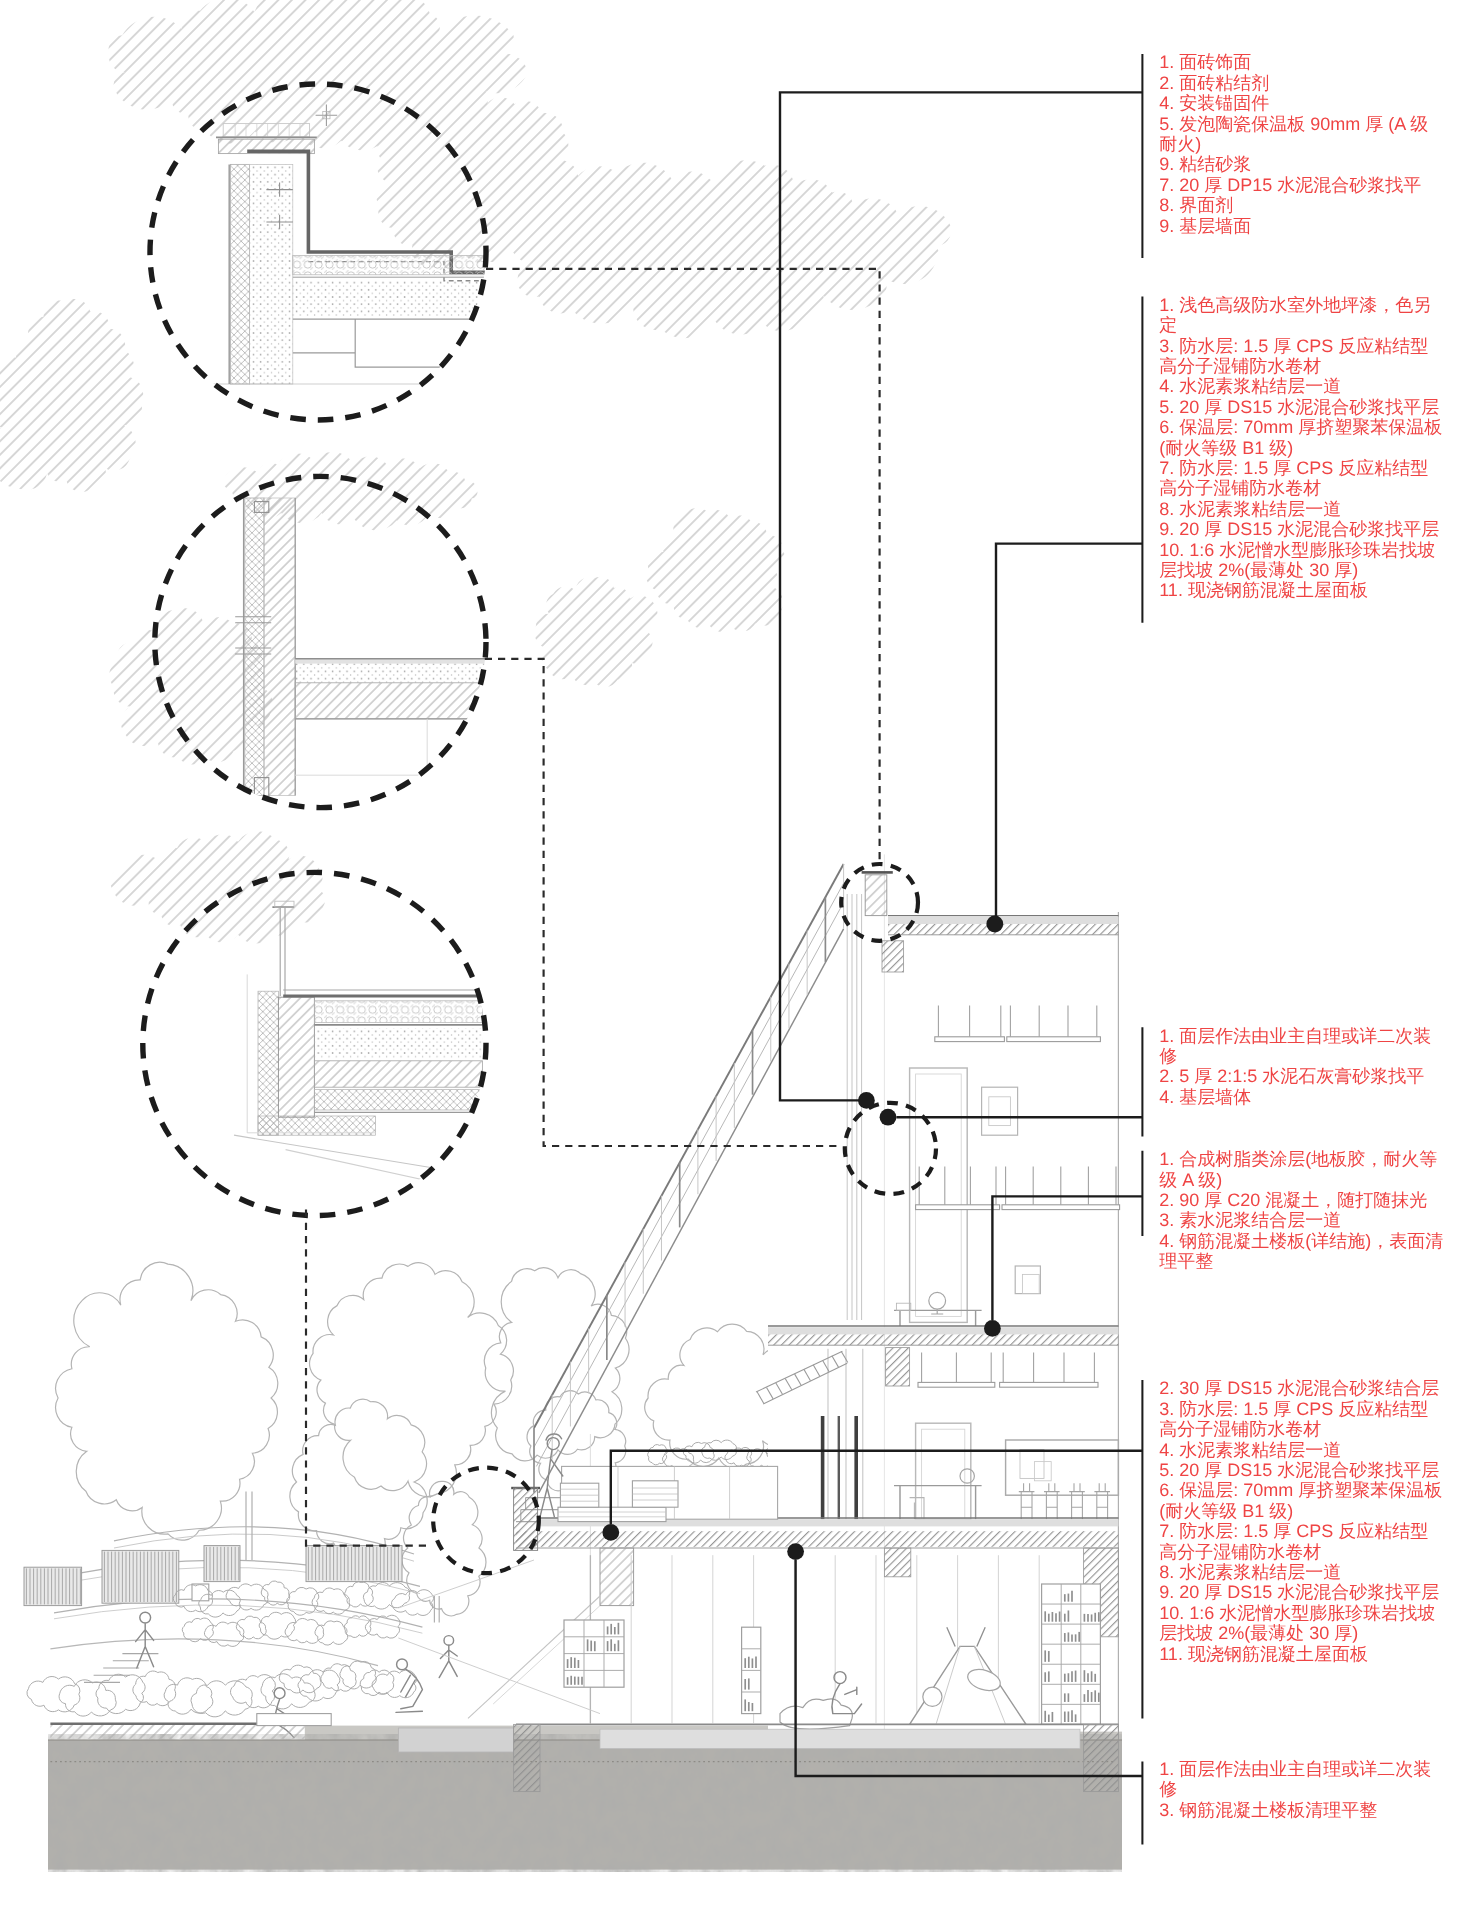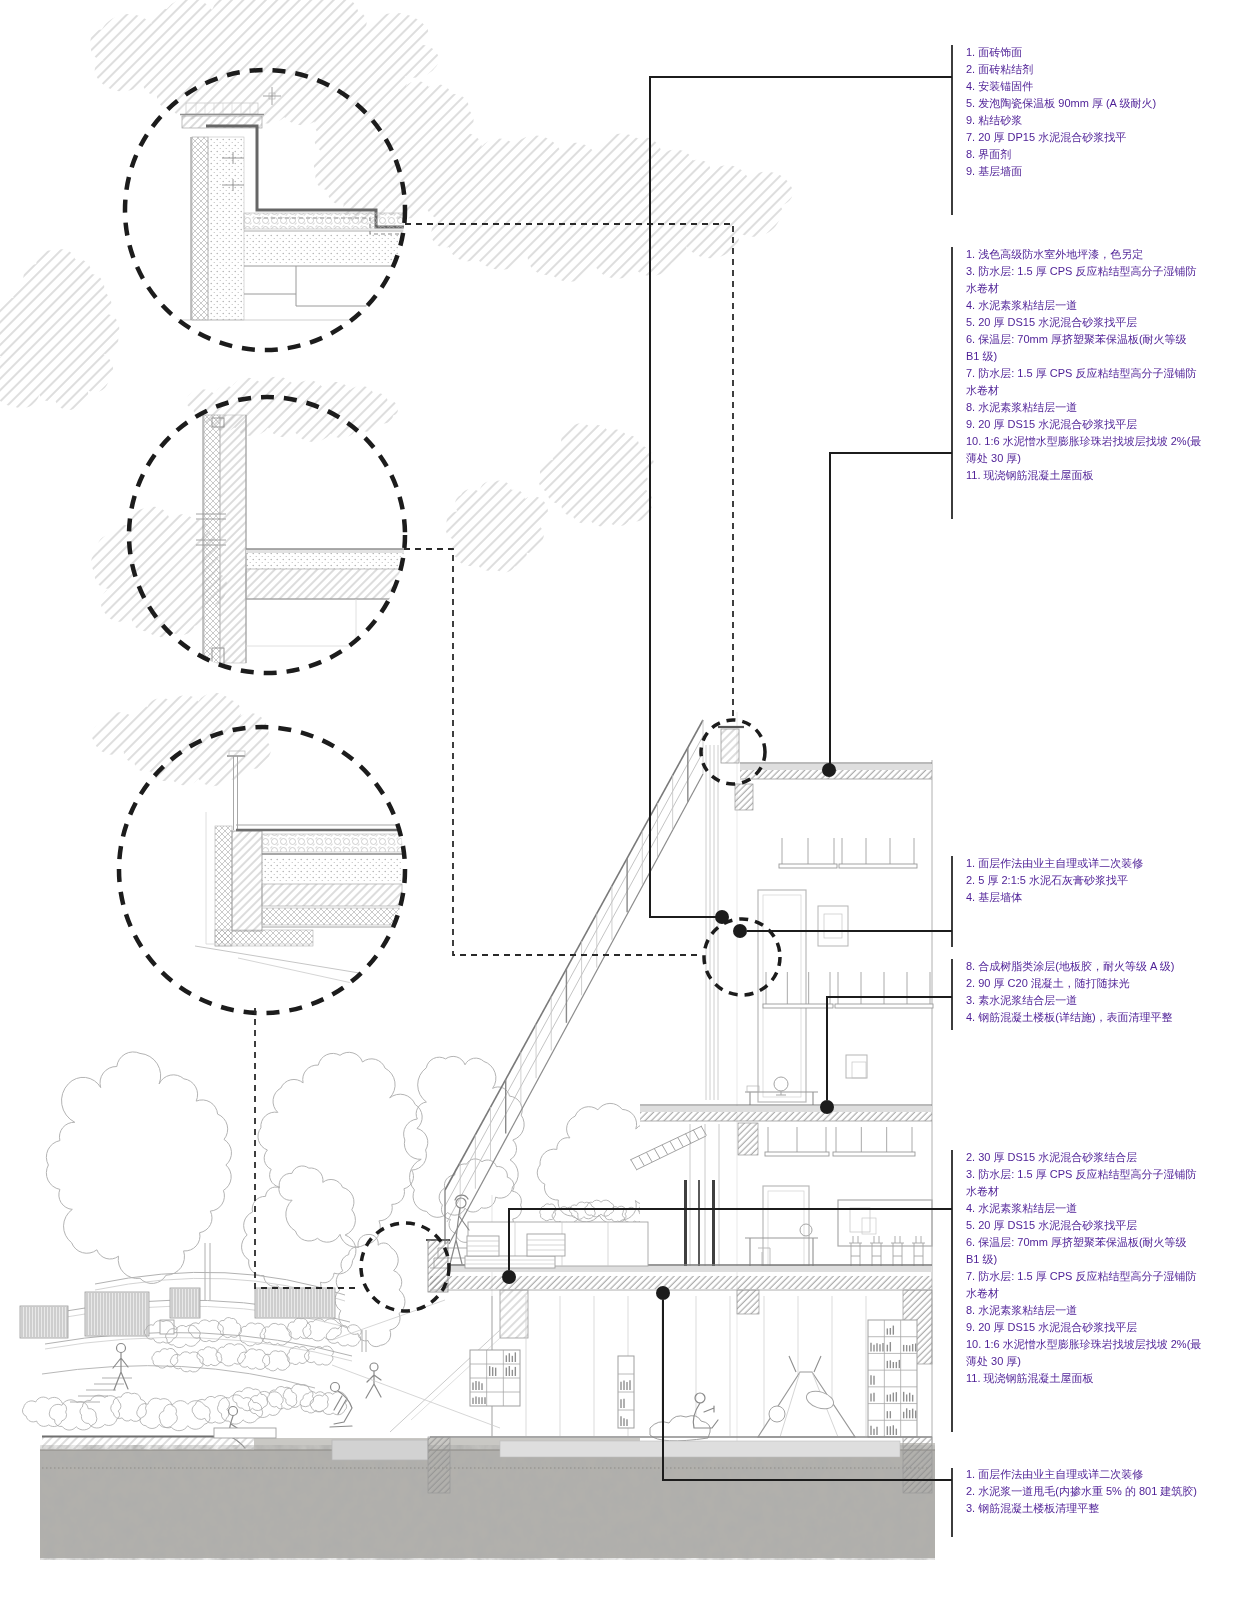--- a/index.html
+++ b/index.html
@@ -1,20 +1,20 @@
 <!DOCTYPE html>
 <html><head>
 <meta charset="utf-8">
 <style>
   html,body{margin:0;padding:0;background:#ffffff;}
   #stage{position:relative;width:1236px;height:1600px;background:#fff;overflow:hidden;
          font-family:"Liberation Sans","DejaVu Sans",sans-serif;}
   #drawing{position:absolute;left:0;top:0;}
-  .note-block{position:absolute;left:966px;width:237px;color:#4c1d95;
-              font-size:11px;line-height:17px;letter-spacing:0;}
+  .note-block{position:absolute;left:966px;width:237px;color:#ef4444;
+              font-size:15px;line-height:17px;letter-spacing:0;}
   .note-line{white-space:normal;}
 </style>
 </head>
 <body>
 
 <div id="stage">
 
 <svg id="drawing" width="1236" height="1600" viewBox="0 0 1236 1600">
   <defs>
     <pattern id="pCloud" width="8" height="8" patternUnits="userSpaceOnUse" patternTransform="rotate(-45)">
@@ -668,35 +668,34 @@
       <div class="note-line">9. 20 厚 DS15 水泥混合砂浆找平层</div>
       <div class="note-line">10. 1:6 水泥憎水型膨胀珍珠岩找坡层找坡 2%(最薄处 30 厚)</div>
       <div class="note-line">11. 现浇钢筋混凝土屋面板</div>
     </div>
   <div class="note-block" style="top:855px">
       <div class="note-line">1. 面层作法由业主自理或详二次装修</div>
       <div class="note-line">2. 5 厚 2:1:5 水泥石灰膏砂浆找平</div>
       <div class="note-line">4. 基层墙体</div>
     </div>
   <div class="note-block" style="top:958px">
-      <div class="note-line">8. 合成树脂类涂层(地板胶，耐火等级 A 级)</div>
+      <div class="note-line">1. 合成树脂类涂层(地板胶，耐火等级 A 级)</div>
       <div class="note-line">2. 90 厚 C20 混凝土，随打随抹光</div>
       <div class="note-line">3. 素水泥浆结合层一道</div>
       <div class="note-line">4. 钢筋混凝土楼板(详结施)，表面清理平整</div>
     </div>
   <div class="note-block" style="top:1149px">
       <div class="note-line">2. 30 厚 DS15 水泥混合砂浆结合层</div>
       <div class="note-line">3. 防水层: 1.5 厚 CPS 反应粘结型高分子湿铺防水卷材</div>
       <div class="note-line">4. 水泥素浆粘结层一道</div>
       <div class="note-line">5. 20 厚 DS15 水泥混合砂浆找平层</div>
       <div class="note-line">6. 保温层: 70mm 厚挤塑聚苯保温板(耐火等级 B1 级)</div>
       <div class="note-line">7. 防水层: 1.5 厚 CPS 反应粘结型高分子湿铺防水卷材</div>
       <div class="note-line">8. 水泥素浆粘结层一道</div>
       <div class="note-line">9. 20 厚 DS15 水泥混合砂浆找平层</div>
       <div class="note-line">10. 1:6 水泥憎水型膨胀珍珠岩找坡层找坡 2%(最薄处 30 厚)</div>
       <div class="note-line">11. 现浇钢筋混凝土屋面板</div>
     </div>
   <div class="note-block" style="top:1466px">
       <div class="note-line">1. 面层作法由业主自理或详二次装修</div>
-      <div class="note-line">2. 水泥浆一道甩毛(内掺水重 5% 的 801 建筑胶)</div>
       <div class="note-line">3. 钢筋混凝土楼板清理平整</div>
     </div>
 </div>
 
 </body></html>

